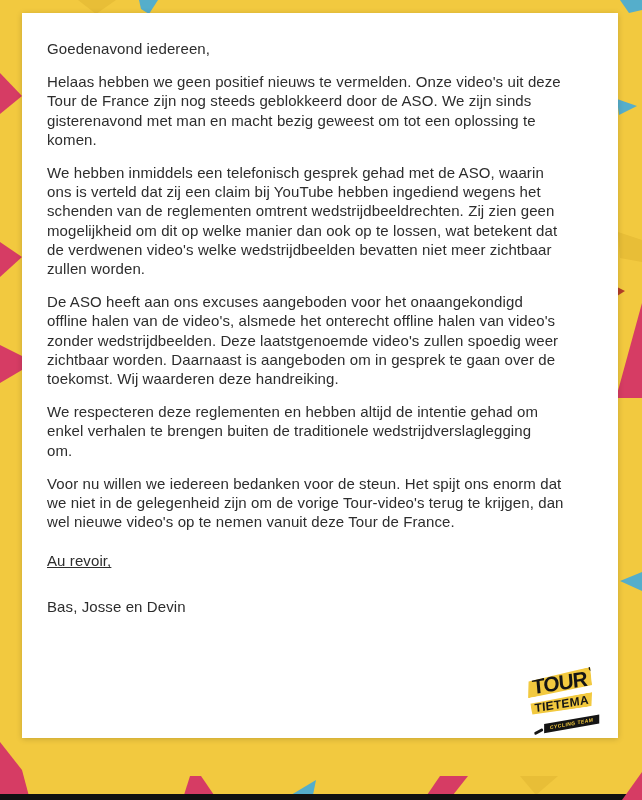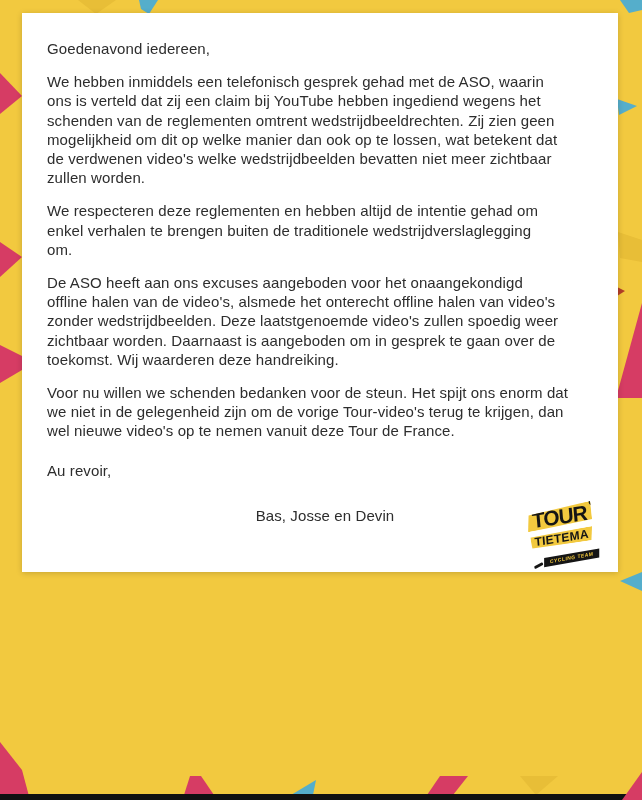--- a/index.html
+++ b/index.html
@@ -3,30 +3,30 @@
 <meta charset="utf-8">
 <style>
   html,body{margin:0;padding:0;}
   body{
     width:642px;height:800px;position:relative;overflow:hidden;
     background:#F2C93F;
     font-family:"Liberation Sans","DejaVu Sans",sans-serif;
   }
   .confetti{position:absolute;left:0;top:0;width:642px;height:800px;z-index:0;pointer-events:none;}
   .card{
-    position:absolute;left:22px;top:13px;width:596px;height:559px;
+    position:absolute;left:22px;top:13px;width:596px;height:725px;
     background:#ffffff;z-index:1;
     box-shadow:0 1px 6px rgba(0,0,0,0.18);
     box-sizing:border-box;
     padding:26px 15px 0 25px;
   }
   .letter{color:#2d2d2d;font-size:15px;line-height:19.2px;letter-spacing:0.1px;}
   .letter p{margin:0 0 14px 0;white-space:pre-line;}
-  .letter .closing{margin-top:20px;}
-  .letter .signature{margin-top:26px;text-align:center;}
+  .letter .closing{margin-top:20px;text-decoration:underline;}
+  .letter .signature{margin-top:26px;}
   
   .logo{
     position:absolute;right:14px;bottom:10px;width:86px;height:56px;
     transform:rotate(-4deg);z-index:2;text-align:center;
   }
   .logo-row1{
     display:inline-block;background:#F2C93F;color:#151515;
     font-weight:900;font-size:21px;line-height:20px;letter-spacing:-1px;
     padding:1px 5px 0 5px;transform:rotate(-5deg) skewX(-4deg);
     clip-path:polygon(3% 22%,99% 0%,100% 86%,0% 100%);
@@ -88,35 +88,39 @@
   <polygon points="615,286 625,291 617,296" fill="#B33F28"></polygon>
 
   <rect x="0" y="794" width="642" height="6" fill="#111111"></rect>
 
   <polygon points="622,800 642,772 642,800" fill="#D63C64"></polygon>
 </svg>
 
 <div class="card">
   <div class="letter">
     <p>Goedenavond iedereen,</p>
+    <p>Helaas hebben we geen positief nieuws te vermelden. Onze video's uit deze
+Tour de France zijn nog steeds geblokkeerd door de ASO. We zijn sinds
+gisterenavond met man en macht bezig geweest om tot een oplossing te
+komen.</p>
     <p>We hebben inmiddels een telefonisch gesprek gehad met de ASO, waarin
 ons is verteld dat zij een claim bij YouTube hebben ingediend wegens het
 schenden van de reglementen omtrent wedstrijdbeeldrechten. Zij zien geen
 mogelijkheid om dit op welke manier dan ook op te lossen, wat betekent dat
 de verdwenen video's welke wedstrijdbeelden bevatten niet meer zichtbaar
 zullen worden.</p>
-    <p>We respecteren deze reglementen en hebben altijd de intentie gehad om
-enkel verhalen te brengen buiten de traditionele wedstrijdverslaglegging
-om.</p>
     <p>De ASO heeft aan ons excuses aangeboden voor het onaangekondigd
 offline halen van de video's, alsmede het onterecht offline halen van video's
 zonder wedstrijdbeelden. Deze laatstgenoemde video's zullen spoedig weer
 zichtbaar worden. Daarnaast is aangeboden om in gesprek te gaan over de
 toekomst. Wij waarderen deze handreiking.</p>
-    <p>Voor nu willen we schenden bedanken voor de steun. Het spijt ons enorm dat
+    <p>We respecteren deze reglementen en hebben altijd de intentie gehad om
+enkel verhalen te brengen buiten de traditionele wedstrijdverslaglegging
+om.</p>
+    <p>Voor nu willen we iedereen bedanken voor de steun. Het spijt ons enorm dat
 we niet in de gelegenheid zijn om de vorige Tour-video's terug te krijgen, dan
 wel nieuwe video's op te nemen vanuit deze Tour de France.</p>
     <p class="closing">Au revoir,</p>
     <p class="signature">Bas, Josse en Devin</p>
   </div>
 
   <div class="logo">
     <span class="logo-row1">TOUR<span class="logo-badge"></span><span class="logo-accent"></span></span><br>
     <span class="logo-row2">TIETEMA<span class="logo-arrow"></span></span><br>
     <span class="logo-row3">CYCLING TEAM<span class="logo-swoosh"></span></span>

